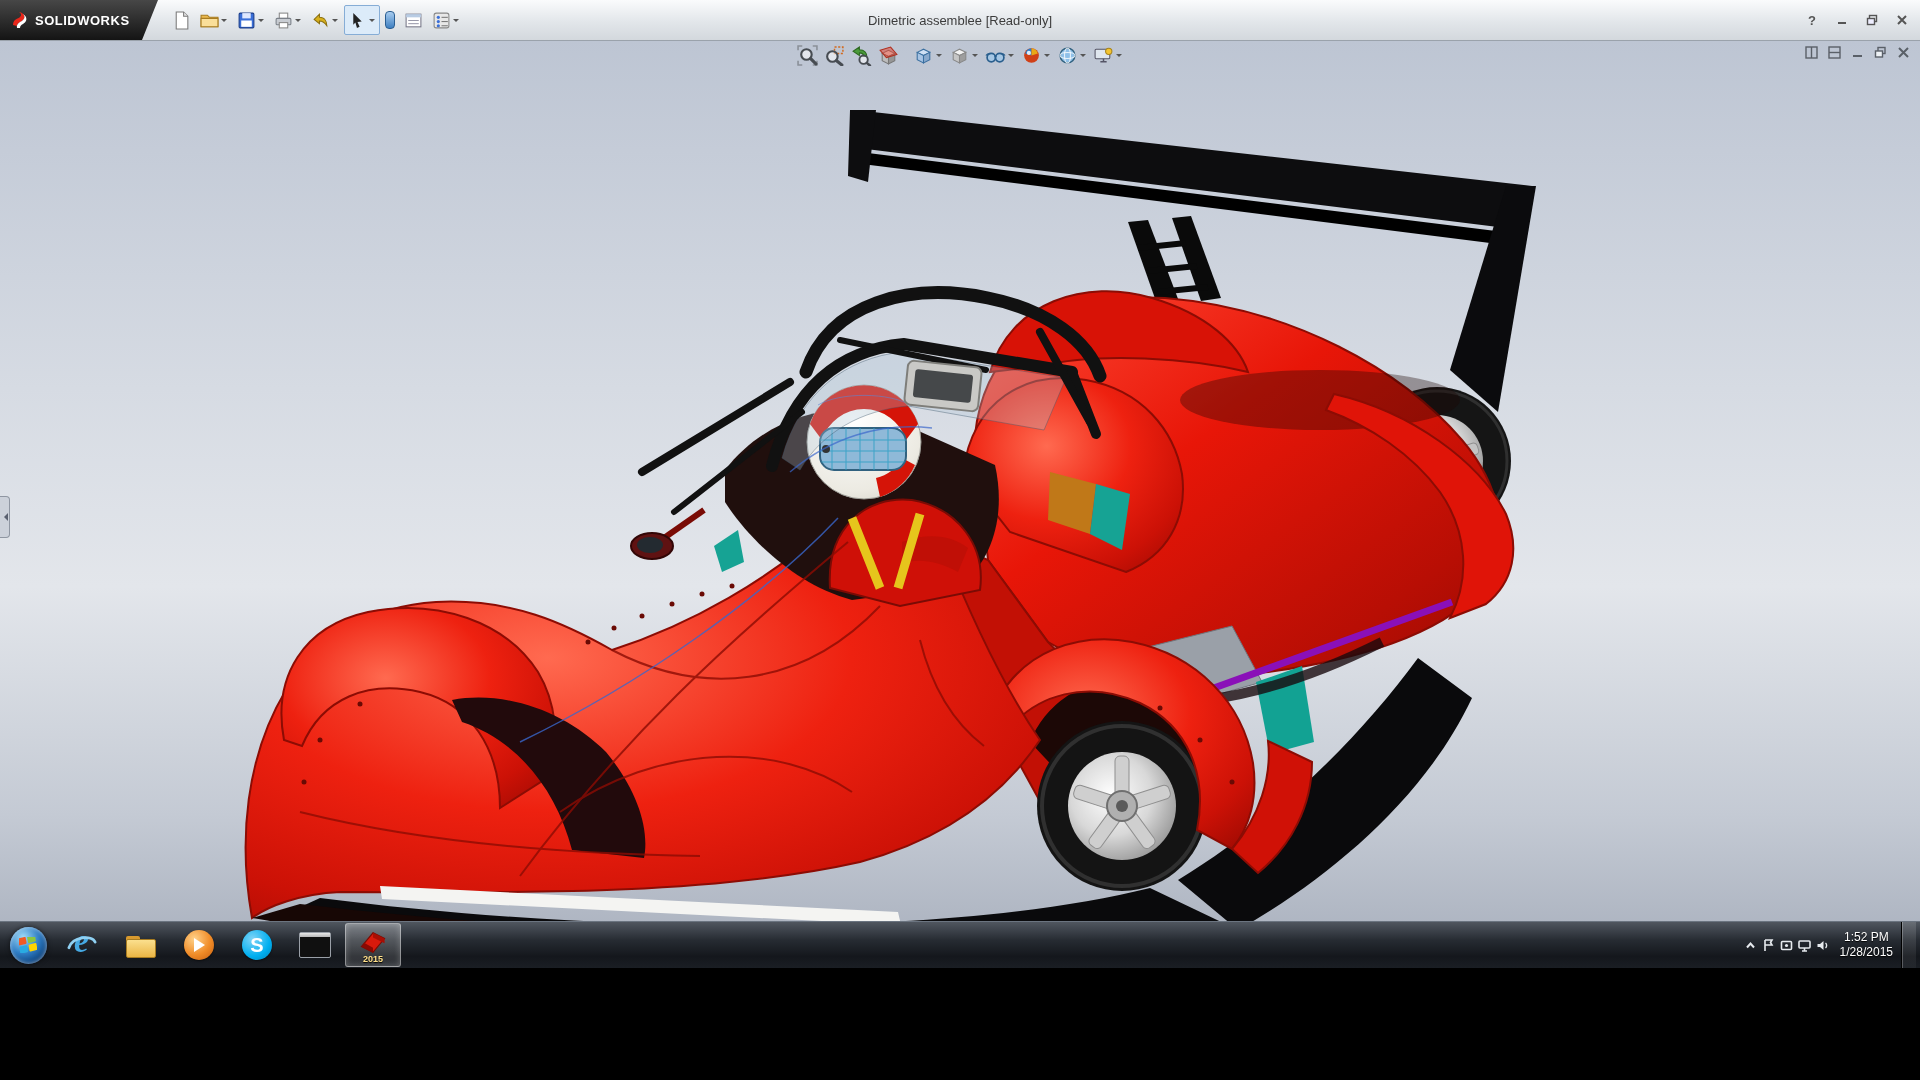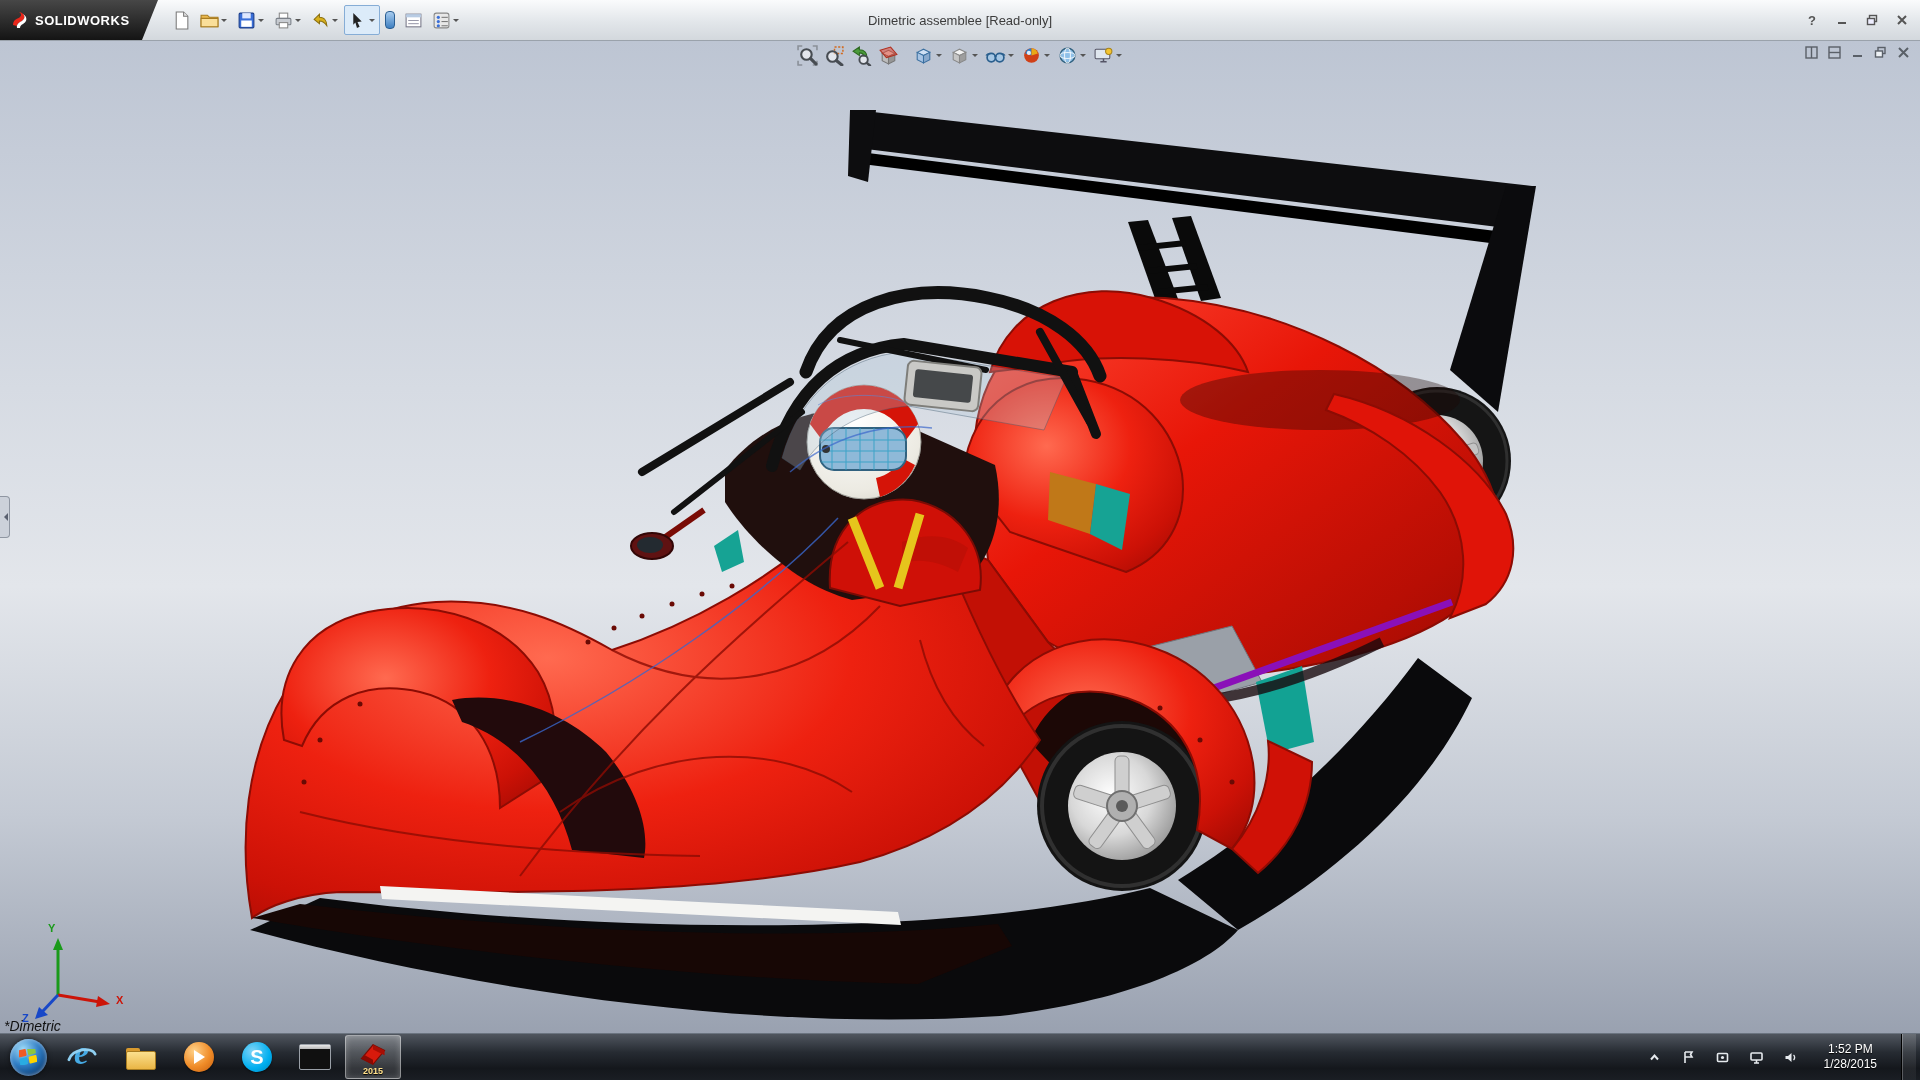--- a/index.html
+++ b/index.html
@@ -1,16 +1,16 @@
 <!DOCTYPE html>
 <html><head>
 <meta charset="utf-8">
 <style>
   html,body{margin:0;padding:0;background:#000;}
-  #screen{position:relative;width:1920px;height:1080px;overflow:hidden;
+  #screen{position:relative;width:1920px;height:968px;overflow:hidden;
     font-family:"Liberation Sans",sans-serif;-webkit-font-smoothing:antialiased;}
 
   
   #titlebar{position:absolute;top:0;left:0;width:1920px;height:40px;
     background:linear-gradient(#fafbfc,#e2e6ea 55%,#d3d8dd);border-bottom:1px solid #9aa2ab;
     display:flex;align-items:center;z-index:30;}
   #logo{height:40px;width:158px;background:linear-gradient(#474747,#141414);
     clip-path:polygon(0 0,100% 0,calc(100% - 16px) 100%,0 100%);
     display:flex;align-items:center;padding-left:10px;box-sizing:border-box;color:#fff;}
   #logo .mark{width:20px;height:20px;margin-right:5px;flex:none;}
@@ -75,21 +75,21 @@
   .folder .body{position:absolute;left:0;top:3px;width:30px;height:19px;border-radius:2px;
     background:linear-gradient(#fbe08e,#eab545);border:1px solid #a87c20;box-sizing:border-box;}
   .wmp{width:30px;height:30px;border-radius:50%;background:radial-gradient(circle at 35% 30%,#ffd28a,#f08c28 55%,#c65d0e);
     display:flex;align-items:center;justify-content:center;box-shadow:0 1px 2px rgba(0,0,0,.5);}
   .wmp::after{content:"";border:7px solid transparent;border-left:11px solid #fff;margin-left:7px;}
   .skype{width:30px;height:30px;border-radius:50%;background:radial-gradient(circle at 35% 30%,#7fd4f7,#00aff0 60%,#0083b8);
     display:flex;align-items:center;justify-content:center;color:#fff;font-weight:bold;font-size:20px;box-shadow:0 1px 2px rgba(0,0,0,.5);}
   .cmd{width:30px;height:24px;background:#101010;border:1px solid #9aa0a8;border-radius:2px;position:relative;}
   .cmd::before{content:"";position:absolute;left:0;top:0;right:0;height:4px;background:linear-gradient(#e8e8e8,#b8b8b8);}
   .sw-badge{font-size:9px;font-weight:bold;color:#ffe08a;line-height:9px;margin-top:-2px;text-shadow:0 1px 1px #000;}
-  #tray{margin-left:auto;display:flex;align-items:center;gap:16px;padding-right:4px;}
+  #tray{margin-left:auto;display:flex;align-items:center;gap:0;padding-right:4px;}
   .tray-ic{width:18px;height:18px;display:flex;align-items:center;justify-content:center;}
   .tray-ic svg{width:15px;height:15px;}
   #clock{display:flex;flex-direction:column;align-items:center;justify-content:center;color:#fff;font-size:12px;line-height:15px;
     text-shadow:0 1px 1px #000;padding:0 8px;}
   #show-desktop{width:14px;height:46px;background:linear-gradient(rgba(255,255,255,.14),rgba(255,255,255,.04));
     border-left:1px solid #000;box-shadow:inset 1px 0 0 rgba(255,255,255,.25);}
 </style>
 </head>
 <body>
 

